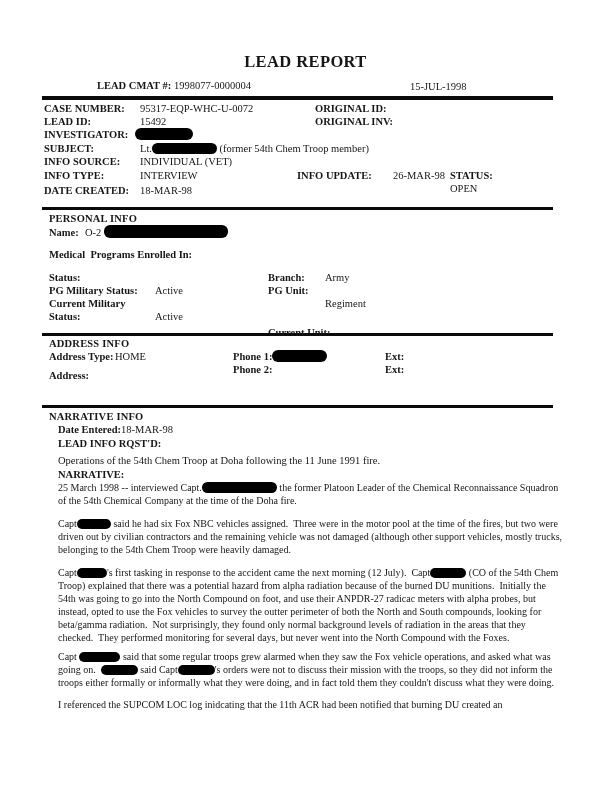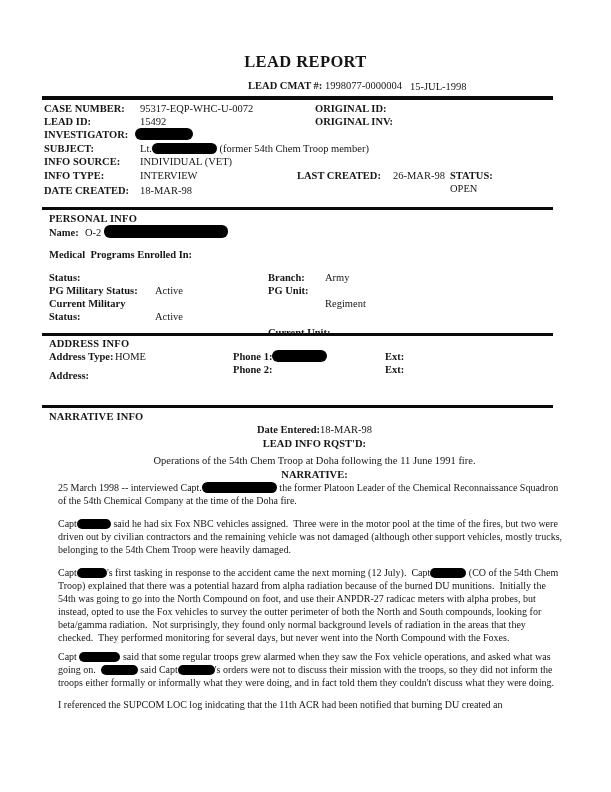--- a/index.html
+++ b/index.html
@@ -6,21 +6,21 @@
   .page {
     position:relative; width:611px; height:728px; background:#ffffff;
     font-family:"Liberation Serif","DejaVu Serif",serif;
     font-size:10.5px; color:#161616; overflow:hidden;
   }
   [data-bind],[data-bind-rich] { white-space:pre-wrap; }
   .title {
     margin:0; padding-top:53px; text-align:center;
     font-size:16.5px; font-weight:bold; letter-spacing:.4px; line-height:17px;
   }
-  .cmat-row { position:relative; margin:9px 58px 0 44px; line-height:13px;text-align:center; }
+  .cmat-row { position:relative; margin:9px 58px 0 44px; line-height:13px; }
   .cmat-label { margin-left:53px; font-weight:bold; }
   .report-date { position:absolute; left:366px; top:1px; }
   .rule { margin-left:42px; width:511px; height:3.5px; background:#0a0a0a; border:0; }
   .rule.thin { height:3px; }
   .r1 { margin-top:4px; }
   .r2 { margin-top:10px; }
   .r3 { margin-top:10px; }
   .r4 { margin-top:23px; }
   .case-block { margin:2px 58px 0 44px; }
   .case-row { position:relative; line-height:13.4px; }
@@ -34,21 +34,21 @@
   .name-row .lbl { display:inline-block; width:36px; }
   .ssn-row { margin-top:4px; }
   .ssn-row .lbl { display:inline-block; width:29px; }
   .medical-row { margin-top:8px; }
   .grid-top { margin-top:10px; }
   .wide-lbl { display:inline-block; width:106px; }
   .cu-row { margin-top:3px; }
   .addr-row1 .lbl-at { display:inline-block; width:66px; }
   .address-lbl-row { margin-top:6px; }
   .nar-inner { margin-left:9px; }
-  .nar-row { line-height:13.5px;text-align:center; }
+  .nar-row { line-height:13.5px; }
   .ops-row { margin-top:4px; }
   .para {
     width:505px; line-height:13px; margin:10px 0 0 9px; font-size:10px;
     text-align:left;
   }
   .para.p4 { margin-top:6px; }
   .para.p5 { margin-top:9px; }
   .redaction {
     display:inline-block; background:#000000; height:11px;
     border-radius:6px; vertical-align:-2px;
@@ -82,21 +82,21 @@
       <span class="lbl" style="width:91px" data-bind="case_info.investigator_label">INVESTIGATOR:</span><span data-bind-rich="case_info.investigator_value"><span class="redaction" style="width: 58px; height: 12px; background: rgb(0, 0, 0);"></span></span>
     </div>
     <div class="case-row">
       <span class="lbl" data-bind="case_info.subject_label">SUBJECT:</span><span data-bind-rich="case_info.subject_value">Lt.<span class="redaction" style="width: 65px; height: 11px; background: rgb(0, 0, 0);"></span> (former 54th Chem Troop member)</span>
     </div>
     <div class="case-row">
       <span class="lbl" data-bind="case_info.info_source_label">INFO SOURCE:</span><span data-bind="case_info.info_source">INDIVIDUAL (VET)</span>
     </div>
     <div class="case-row">
       <span class="lbl" data-bind="case_info.info_type_label">INFO TYPE:</span><span data-bind="case_info.info_type">INTERVIEW</span>
-      <span class="abs" style="left:253px"><span class="lbl" data-bind="case_info.last_update_label">LAST CREATED:</span><span data-bind="case_info.last_update">26-MAR-98</span></span>
+      <span class="abs" style="left:253px"><span class="lbl" data-bind="case_info.last_update_label">INFO UPDATE:</span><span data-bind="case_info.last_update">26-MAR-98</span></span>
       <span class="abs" style="left:406px"><span class="lbl" data-bind="case_info.status_label">STATUS:</span><span data-bind="case_info.status"> OPEN</span></span>
     </div>
     <div class="case-row" style="margin-top:2px">
       <span class="lbl" data-bind="case_info.date_created_label">DATE CREATED:</span><span data-bind="case_info.date_created">18-MAR-98</span>
     </div>
   </div>
 
   <div class="rule thin r2"></div>
 
   <div class="section">

